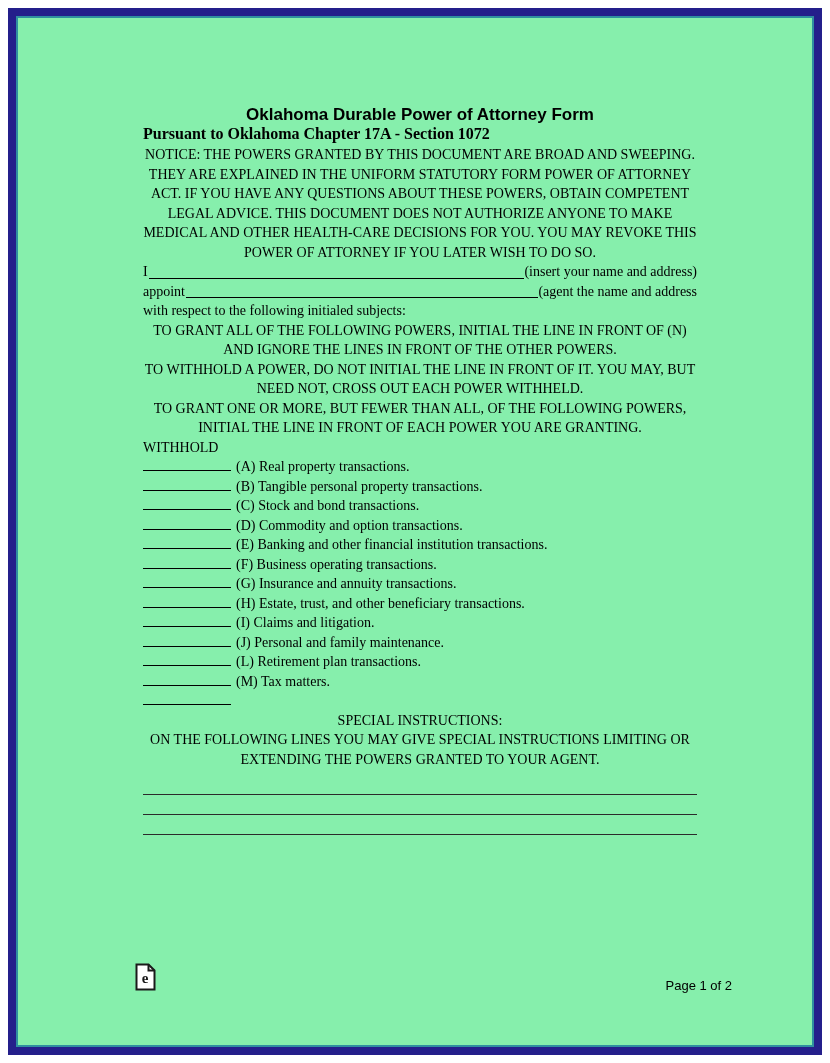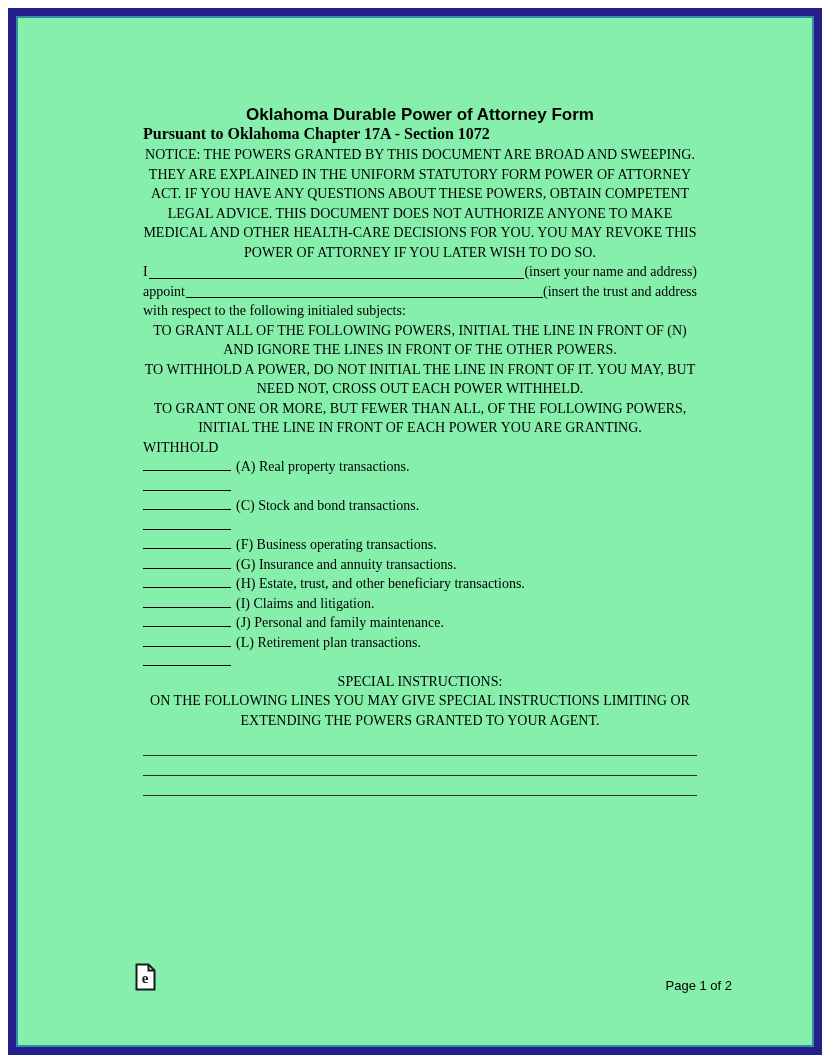--- a/index.html
+++ b/index.html
@@ -85,41 +85,43 @@
 
     <p class="fill-row">
       <span class="prefix">I</span>
       <span class="fill-blank"></span>
       <span class="hint">(insert your name and address)</span>
     </p>
 
     <p class="fill-row">
       <span class="prefix">appoint</span>
       <span class="fill-blank"></span>
-      <span class="hint">(insert the trust and address</span>
+      <span class="hint">(agent the name and address</span>
     </p>
 
     <p>with respect to the following initialed subjects:</p>
 
     <p class="caps">TO GRANT ALL OF THE FOLLOWING POWERS, INITIAL THE LINE IN FRONT OF (N) AND IGNORE THE LINES IN FRONT OF THE OTHER POWERS.</p>
     <p class="caps">TO WITHHOLD A POWER, DO NOT INITIAL THE LINE IN FRONT OF IT. YOU MAY, BUT NEED NOT, CROSS OUT EACH POWER WITHHELD.</p>
     <p class="caps">TO GRANT ONE OR MORE, BUT FEWER THAN ALL, OF THE FOLLOWING POWERS, INITIAL THE LINE IN FRONT OF EACH POWER YOU ARE GRANTING.</p>
 
     <p>WITHHOLD</p>
 
     <p class="power-item"><span class="blank"></span><span>(A) Real property transactions.</span></p>
-    <p class="power-item"><span class="blank"></span></p>
+    <p class="power-item"><span class="blank"></span><span>(B) Tangible personal property transactions.</span></p>
     <p class="power-item"><span class="blank"></span><span>(C) Stock and bond transactions.</span></p>
-    <p class="power-item"><span class="blank"></span></p>
+    <p class="power-item"><span class="blank"></span><span>(D) Commodity and option transactions.</span></p>
+    <p class="power-item"><span class="blank"></span><span>(E) Banking and other financial institution transactions.</span></p>
     <p class="power-item"><span class="blank"></span><span>(F) Business operating transactions.</span></p>
     <p class="power-item"><span class="blank"></span><span>(G) Insurance and annuity transactions.</span></p>
     <p class="power-item"><span class="blank"></span><span>(H) Estate, trust, and other beneficiary transactions.</span></p>
     <p class="power-item"><span class="blank"></span><span>(I) Claims and litigation.</span></p>
     <p class="power-item"><span class="blank"></span><span>(J) Personal and family maintenance.</span></p>
     <p class="power-item"><span class="blank"></span><span>(L) Retirement plan transactions.</span></p>
+    <p class="power-item"><span class="blank"></span><span>(M) Tax matters.</span></p>
     <p class="power-item"><span class="blank"></span></p>
 
     <p class="caps">SPECIAL INSTRUCTIONS:</p>
     <p class="caps">ON THE FOLLOWING LINES YOU MAY GIVE SPECIAL INSTRUCTIONS LIMITING OR EXTENDING THE POWERS GRANTED TO YOUR AGENT.</p>
 
     <div class="rules">
       <div class="rule"></div>
       <div class="rule"></div>
       <div class="rule"></div>
     </div>

